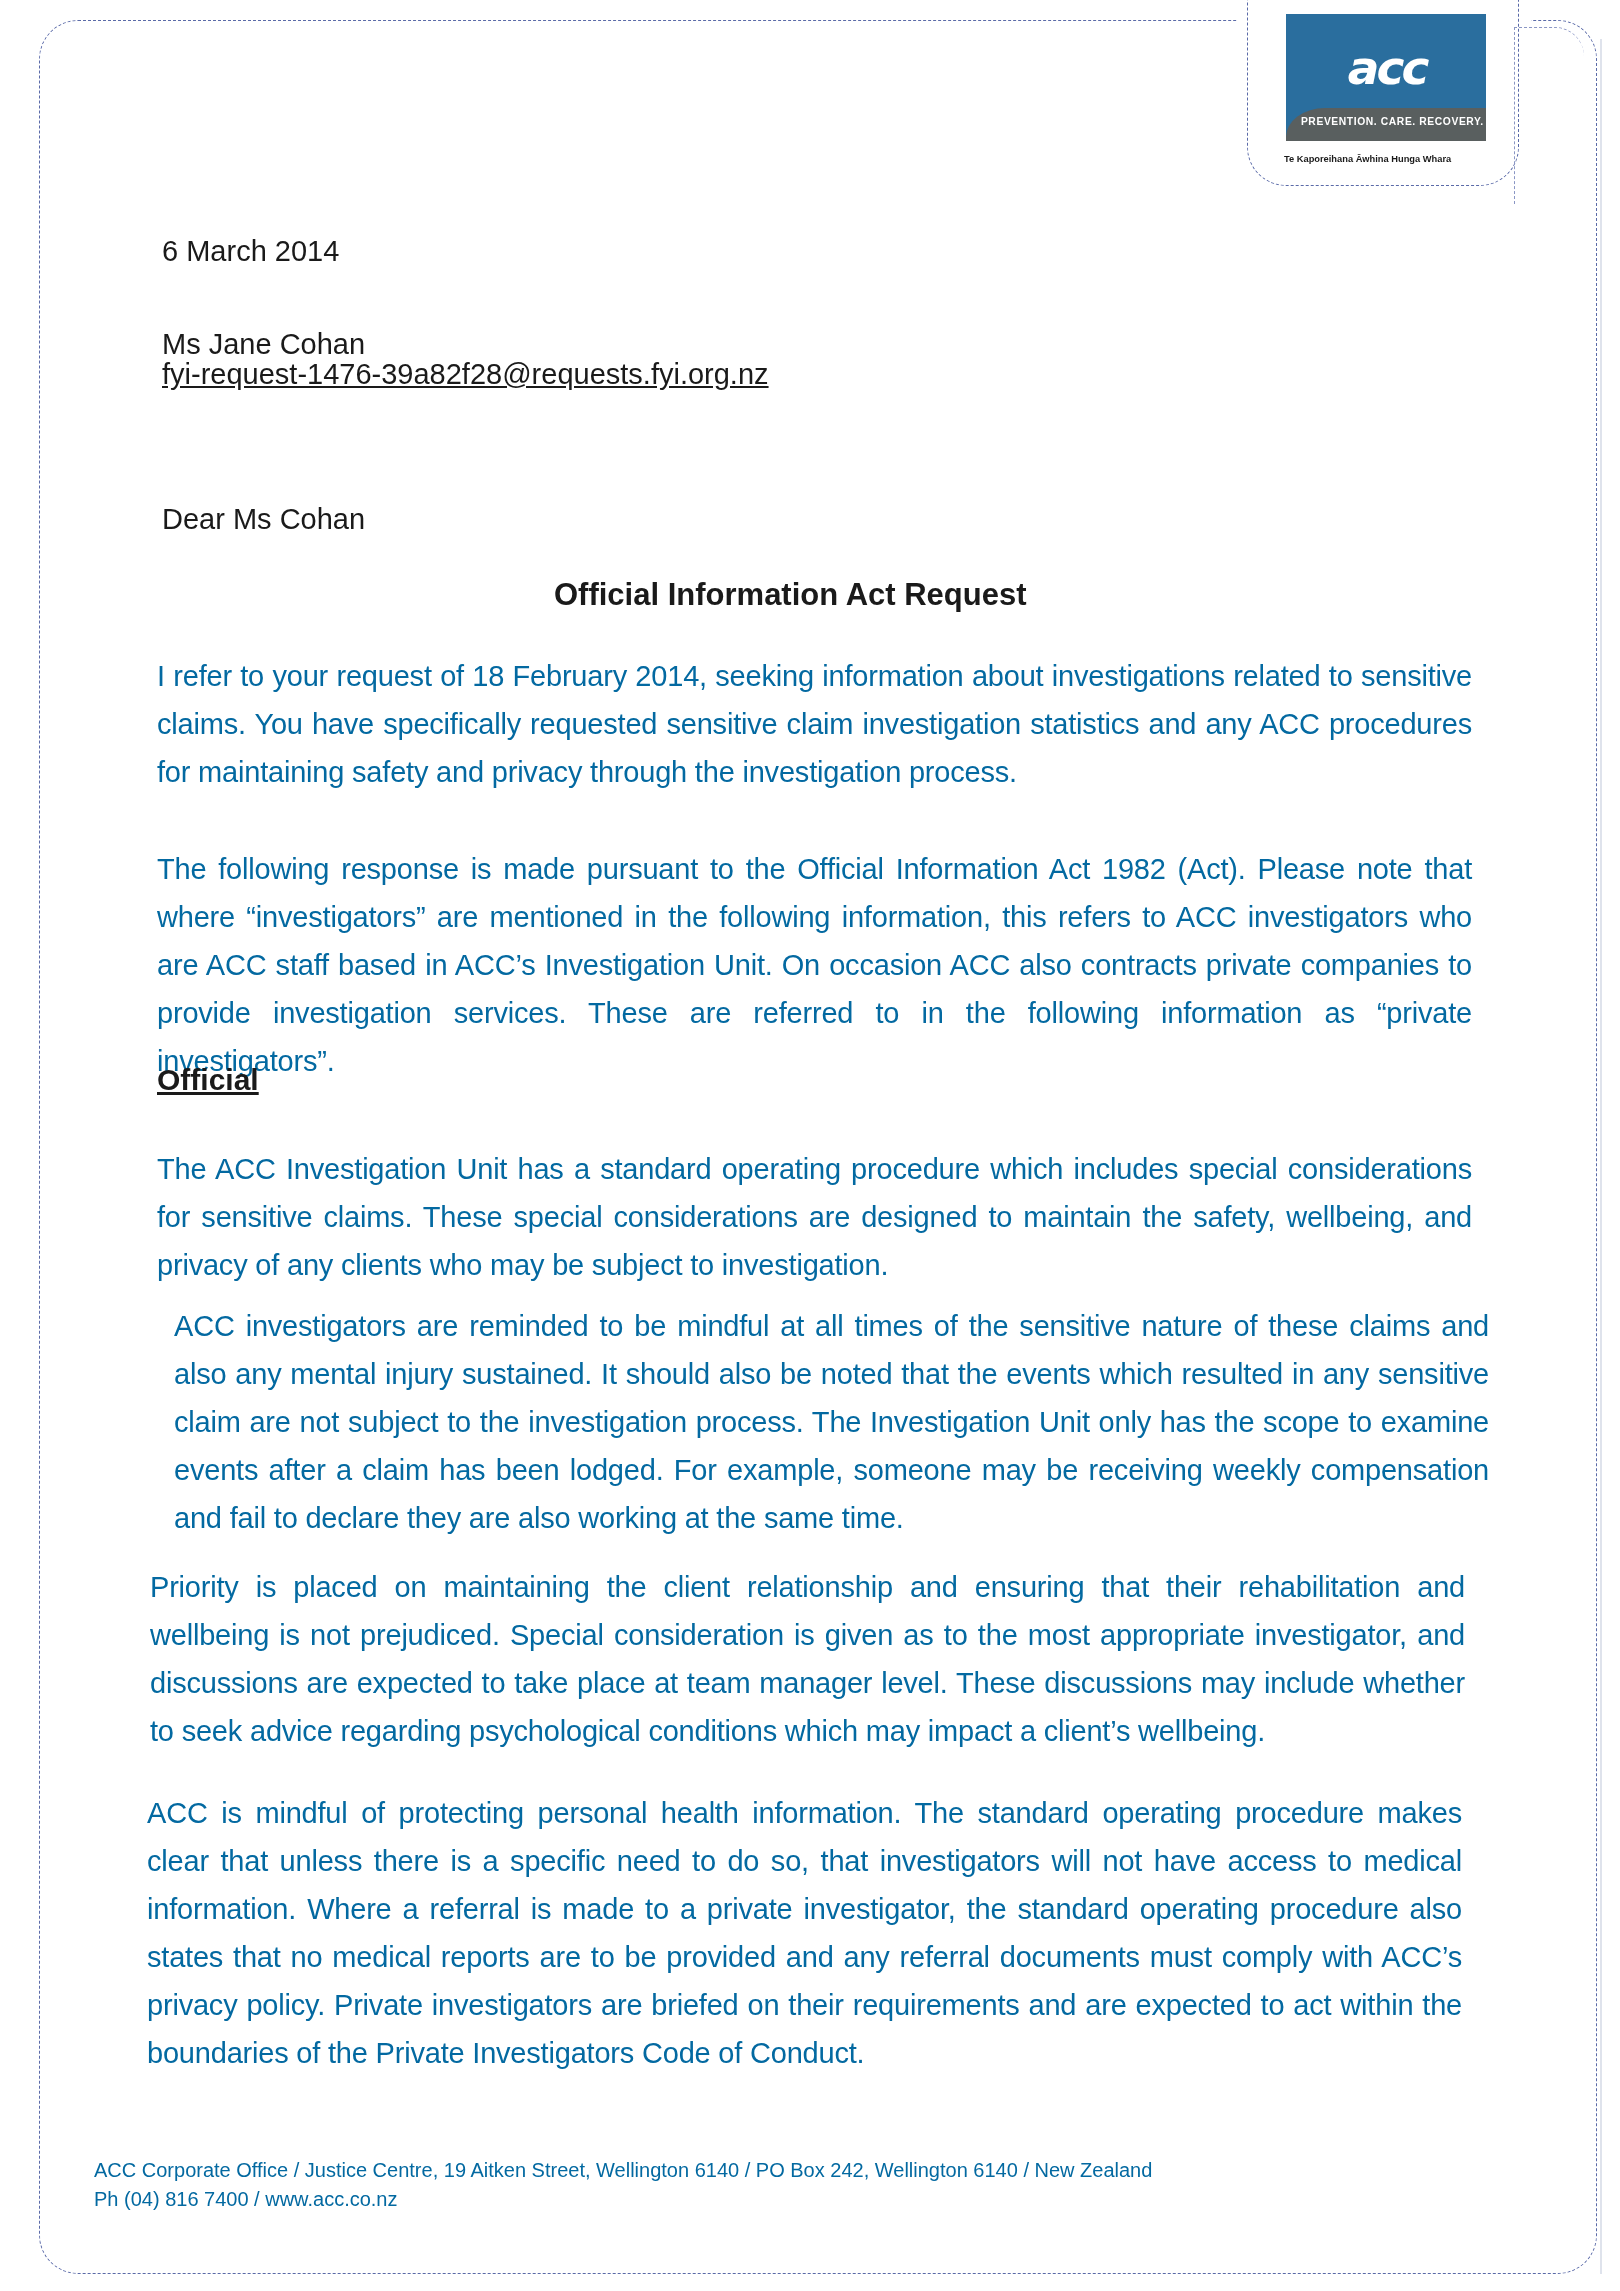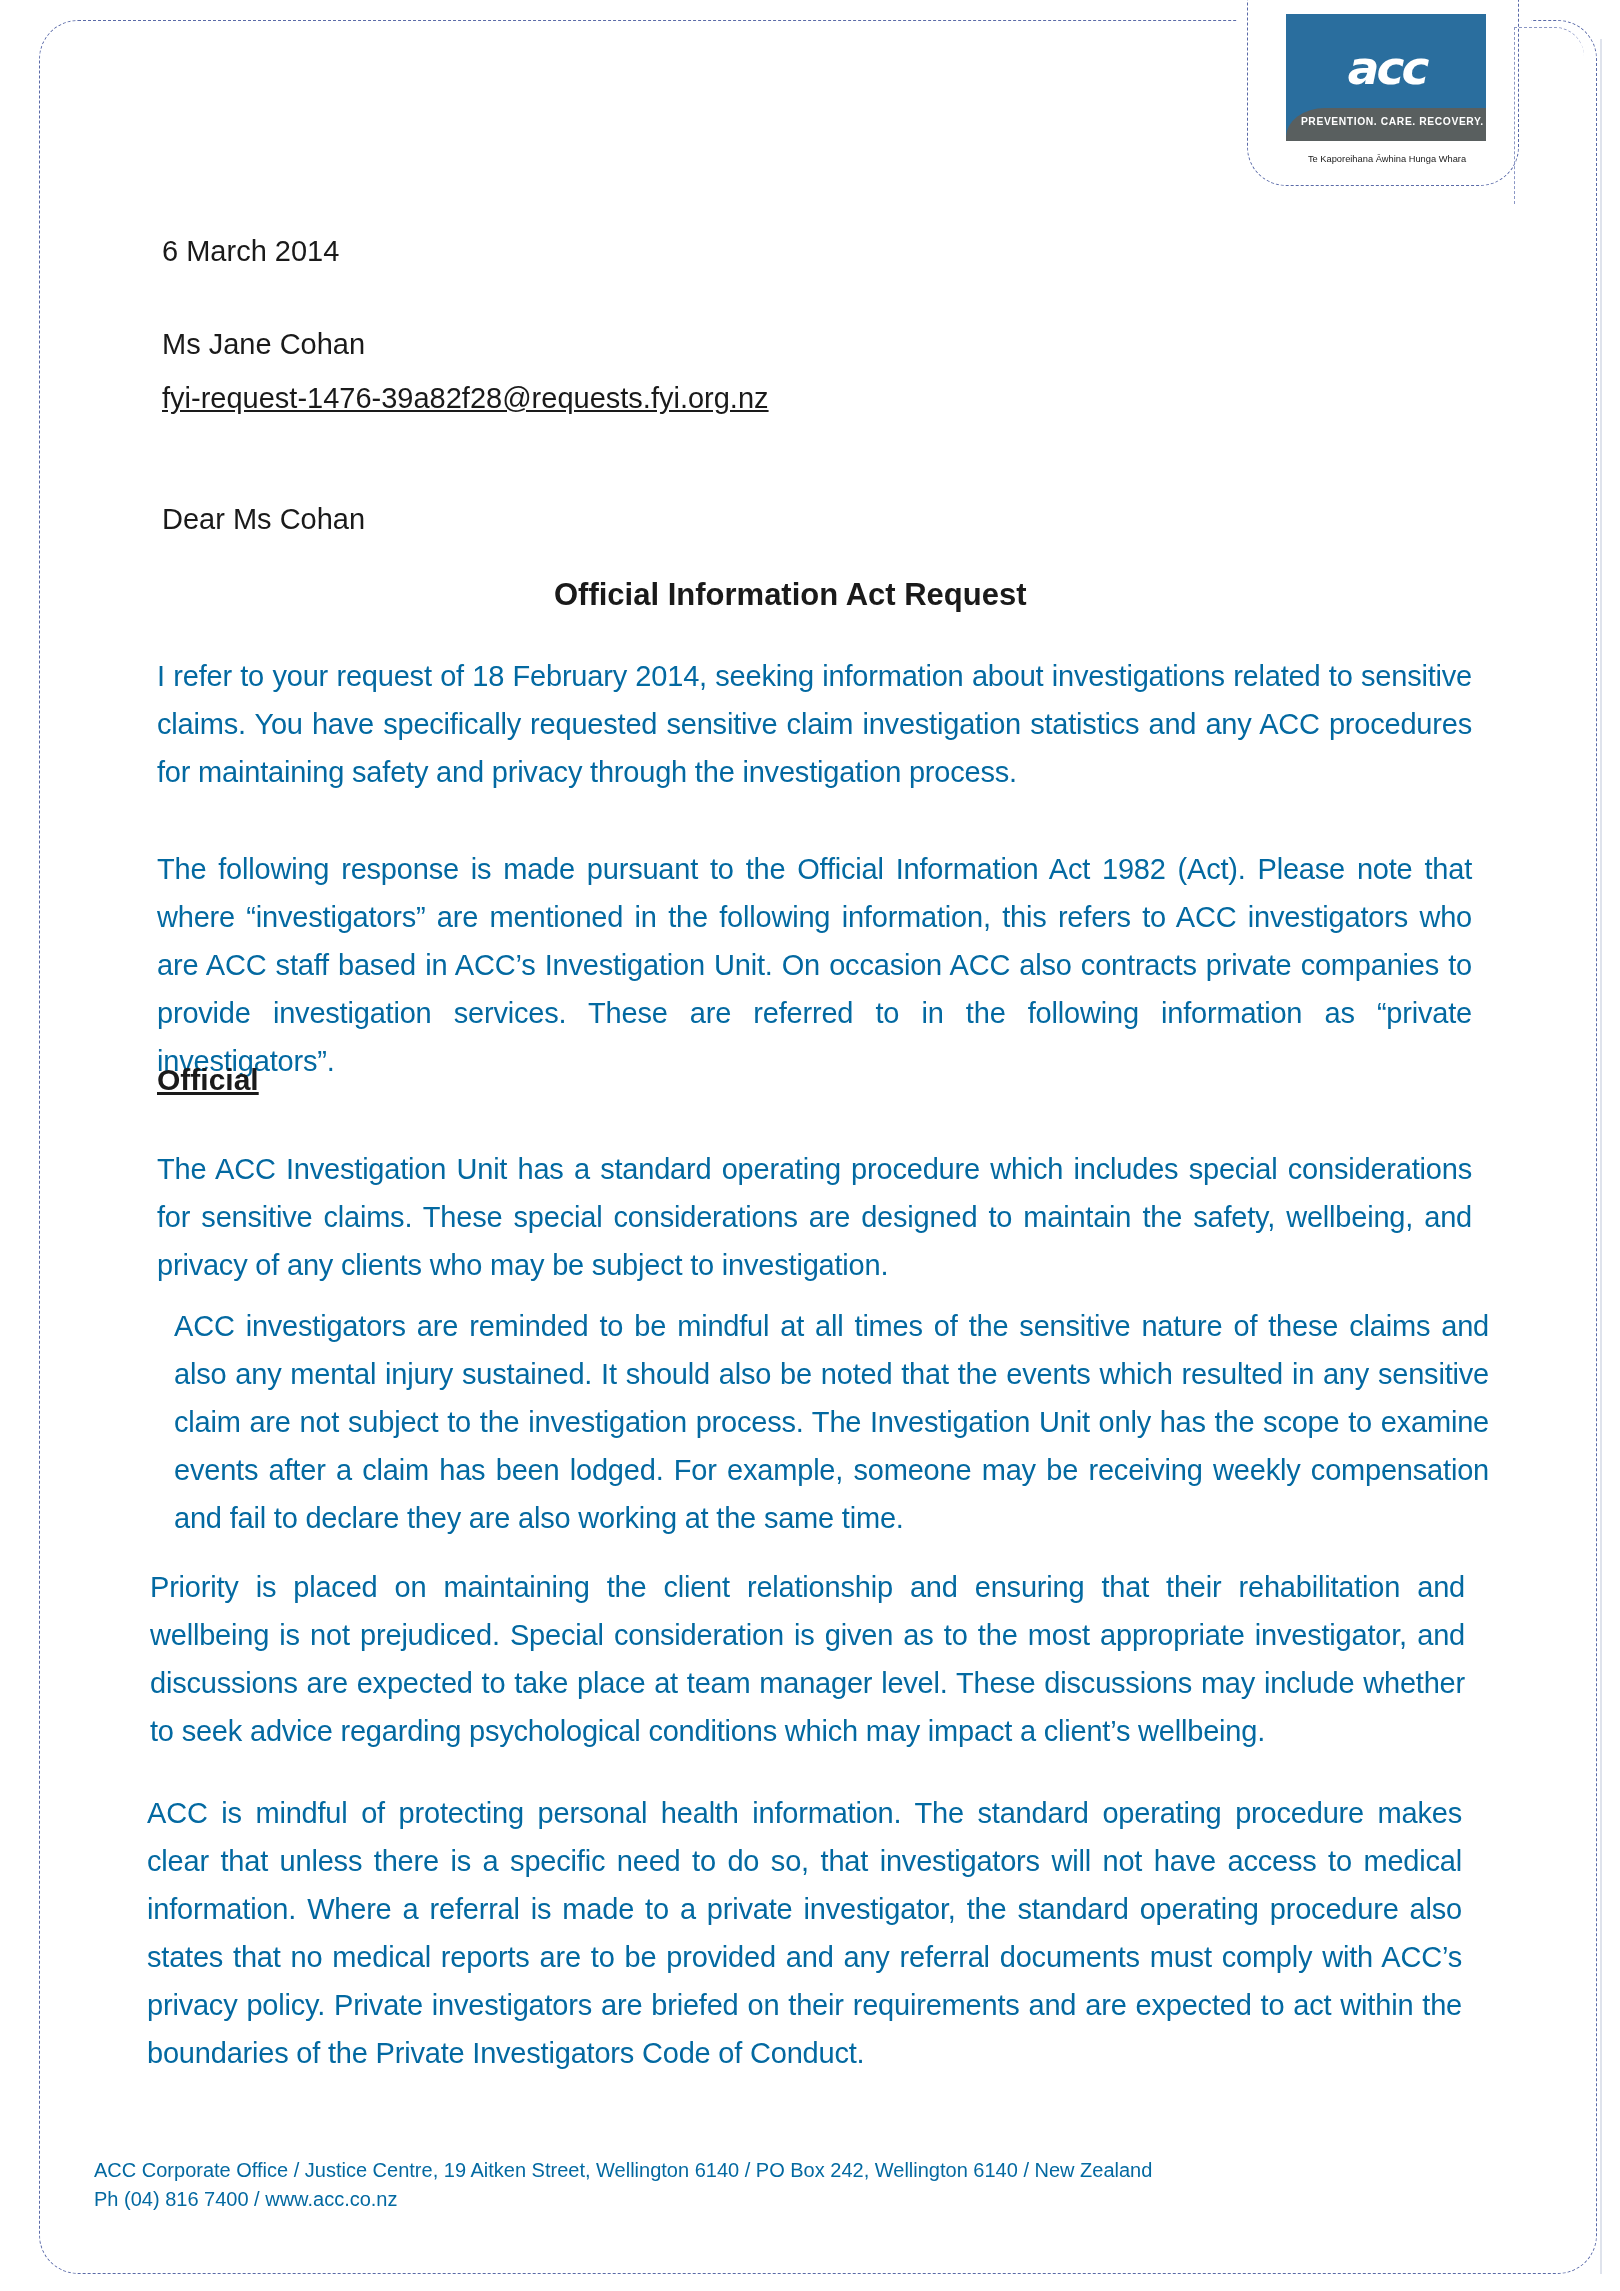--- a/index.html
+++ b/index.html
@@ -16,25 +16,25 @@
   .logo { position:absolute; left:1286px; top:13.7px; width:208px; height:127px; }
   .logo-blue { position:absolute; left:0; top:0; width:200px; height:127px; background:#2a6e9e; }
   .logo-mark { position:absolute; left:47px; top:29px; width:108px; height:49px;
                font-family:"DejaVu Sans", sans-serif; font-weight:bold; font-style:italic;
                font-size:47px; line-height:49px; color:#ffffff; text-align:center; letter-spacing:-2.9px; }
   .logo-band { position:absolute; left:0; top:94px; width:200px; height:33px; background:#595f5f;
                border-top-left-radius:39px 29px; }
   .logo-tagline { position:absolute; left:9.8px; top:102px; width:188px; font-size:10.3px; font-weight:bold;
                   color:#ffffff; letter-spacing:0.6px; text-align:right; }
   .logo-maori { position:absolute; left:1284px; top:154px; width:206px; font-size:9.3px; color:#1a1a1a;
-                font-weight:normal; text-align:center; }
+                font-weight:bold; }
   .txt { position:absolute; font-size:29px; line-height:37px; color:#1a1a1a; }
   .date { left:162px; top:213px;margin-top:20px; }
   .recipient { left:162px; top:326px; }
-  .email { left:162px; top:380px; text-decoration:underline; }
+  .email { left:162px; top:356px; text-decoration:underline; }
   .salutation { left:162px; top:501px; }
   .subject { left:554px; top:576px; font-weight:bold; font-size:31px; }
   .para { position:absolute; left:157px; width:1315px; font-size:29px; line-height:48px;
           text-align:justify; color:#0369a1; letter-spacing:-0.2px; }
   .p1 { top:652px; }
   .p2 { top:845px; left:157px; }
   .heading { position:absolute; left:157px; top:1063px; font-size:30px; font-weight:bold; text-decoration:underline; }
   .p3 { top:1145px; }
   .p4 { top:1302px; left:138px;margin-left:36px; }
   .p5 { top:1563px; left:150px; }

